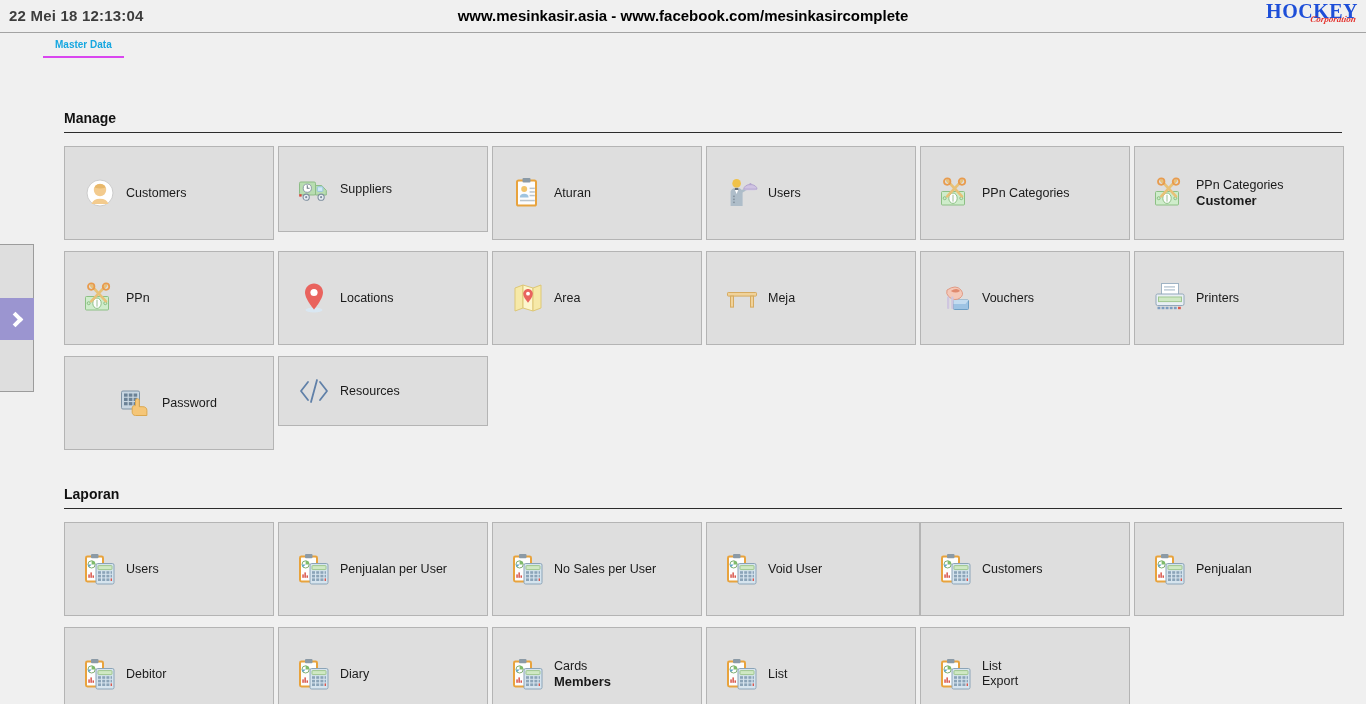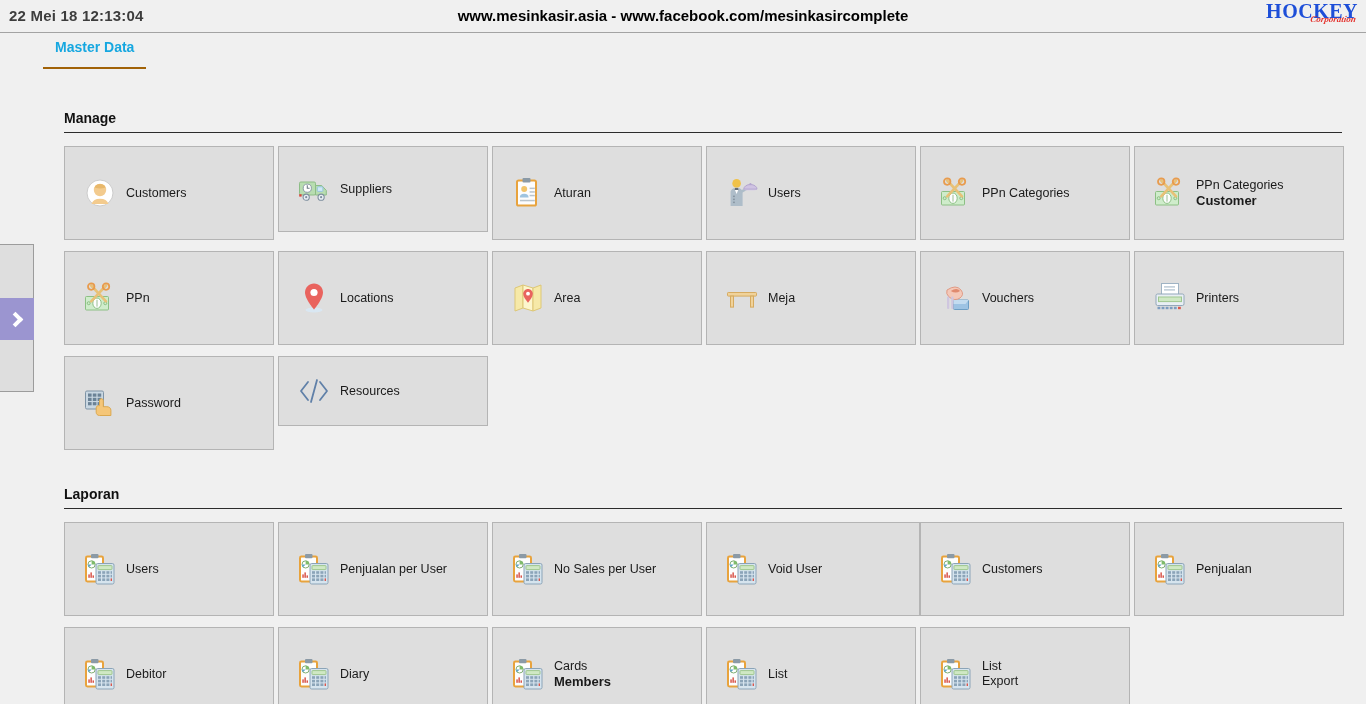--- a/index.html
+++ b/index.html
@@ -50,24 +50,24 @@
   }
 
   
   .tabrow {
     position: absolute; left: 0; top: 33px;
     width: 1366px; height: 40px;
     background: #f0f0f0;
   }
   .tab {
     position: absolute; left: 43px; top: 6px;
-    padding: 0 12px 12px 12px;
-    font-size: 14px; font-weight: bold;
+    padding: 0 12px 6px 12px;
+    font-size: 10px; font-weight: bold;
     color: #16a7e0;
-    border-bottom: 2px solid #a16207;
+    border-bottom: 2px solid #d946ef;
     cursor: pointer;
   }
 
   
   .side-handle {
     position: absolute; left: 0; top: 244px;
     width: 34px; height: 148px;
     background: #dedede;
     border: 1px solid #9c9c9c;
     border-left: none;
@@ -342,21 +342,21 @@
         <rect x="8.6" y="25.8" width="2.8" height="2.4" fill="#7c9cc0"></rect>
         <rect x="12.7" y="25.8" width="2.8" height="2.4" fill="#7c9cc0"></rect>
         <rect x="16.8" y="25.8" width="2.8" height="2.4" fill="#7c9cc0"></rect>
         <rect x="20.9" y="25.8" width="2.8" height="2.4" fill="#7c9cc0"></rect>
         <rect x="25" y="25.8" width="2.8" height="2.4" fill="#d9564c"></rect>
       </svg>
         </span>
         <div class="tile-label"><span>Printers</span></div>
       </div>
     </div>
-    <div class="tile" style="left: 64px; top: 283px; width: 210px; height: 94px;">
+    <div class="tile" style="left: 64px; top: 283px; width: 210px; height: 94px; padding-left: 36px;">
       <div class="tile-inner">
         <span class="tile-icon">
           <svg width="34" height="34" viewBox="0 0 34 34">
         <rect x="2.5" y="5" width="18" height="18" rx="1.4" fill="#c9d7e2" stroke="#7e93a5"></rect>
         <g fill="#5f7governing"></g>
         <g fill="#6b8296">
           <rect x="5" y="7.5" width="3.6" height="3.2"></rect>
               <rect x="9.8" y="7.5" width="3.6" height="3.2"></rect>
               <rect x="14.6" y="7.5" width="3.6" height="3.2"></rect>
           <rect x="5" y="11.8" width="3.6" height="3.2"></rect>

